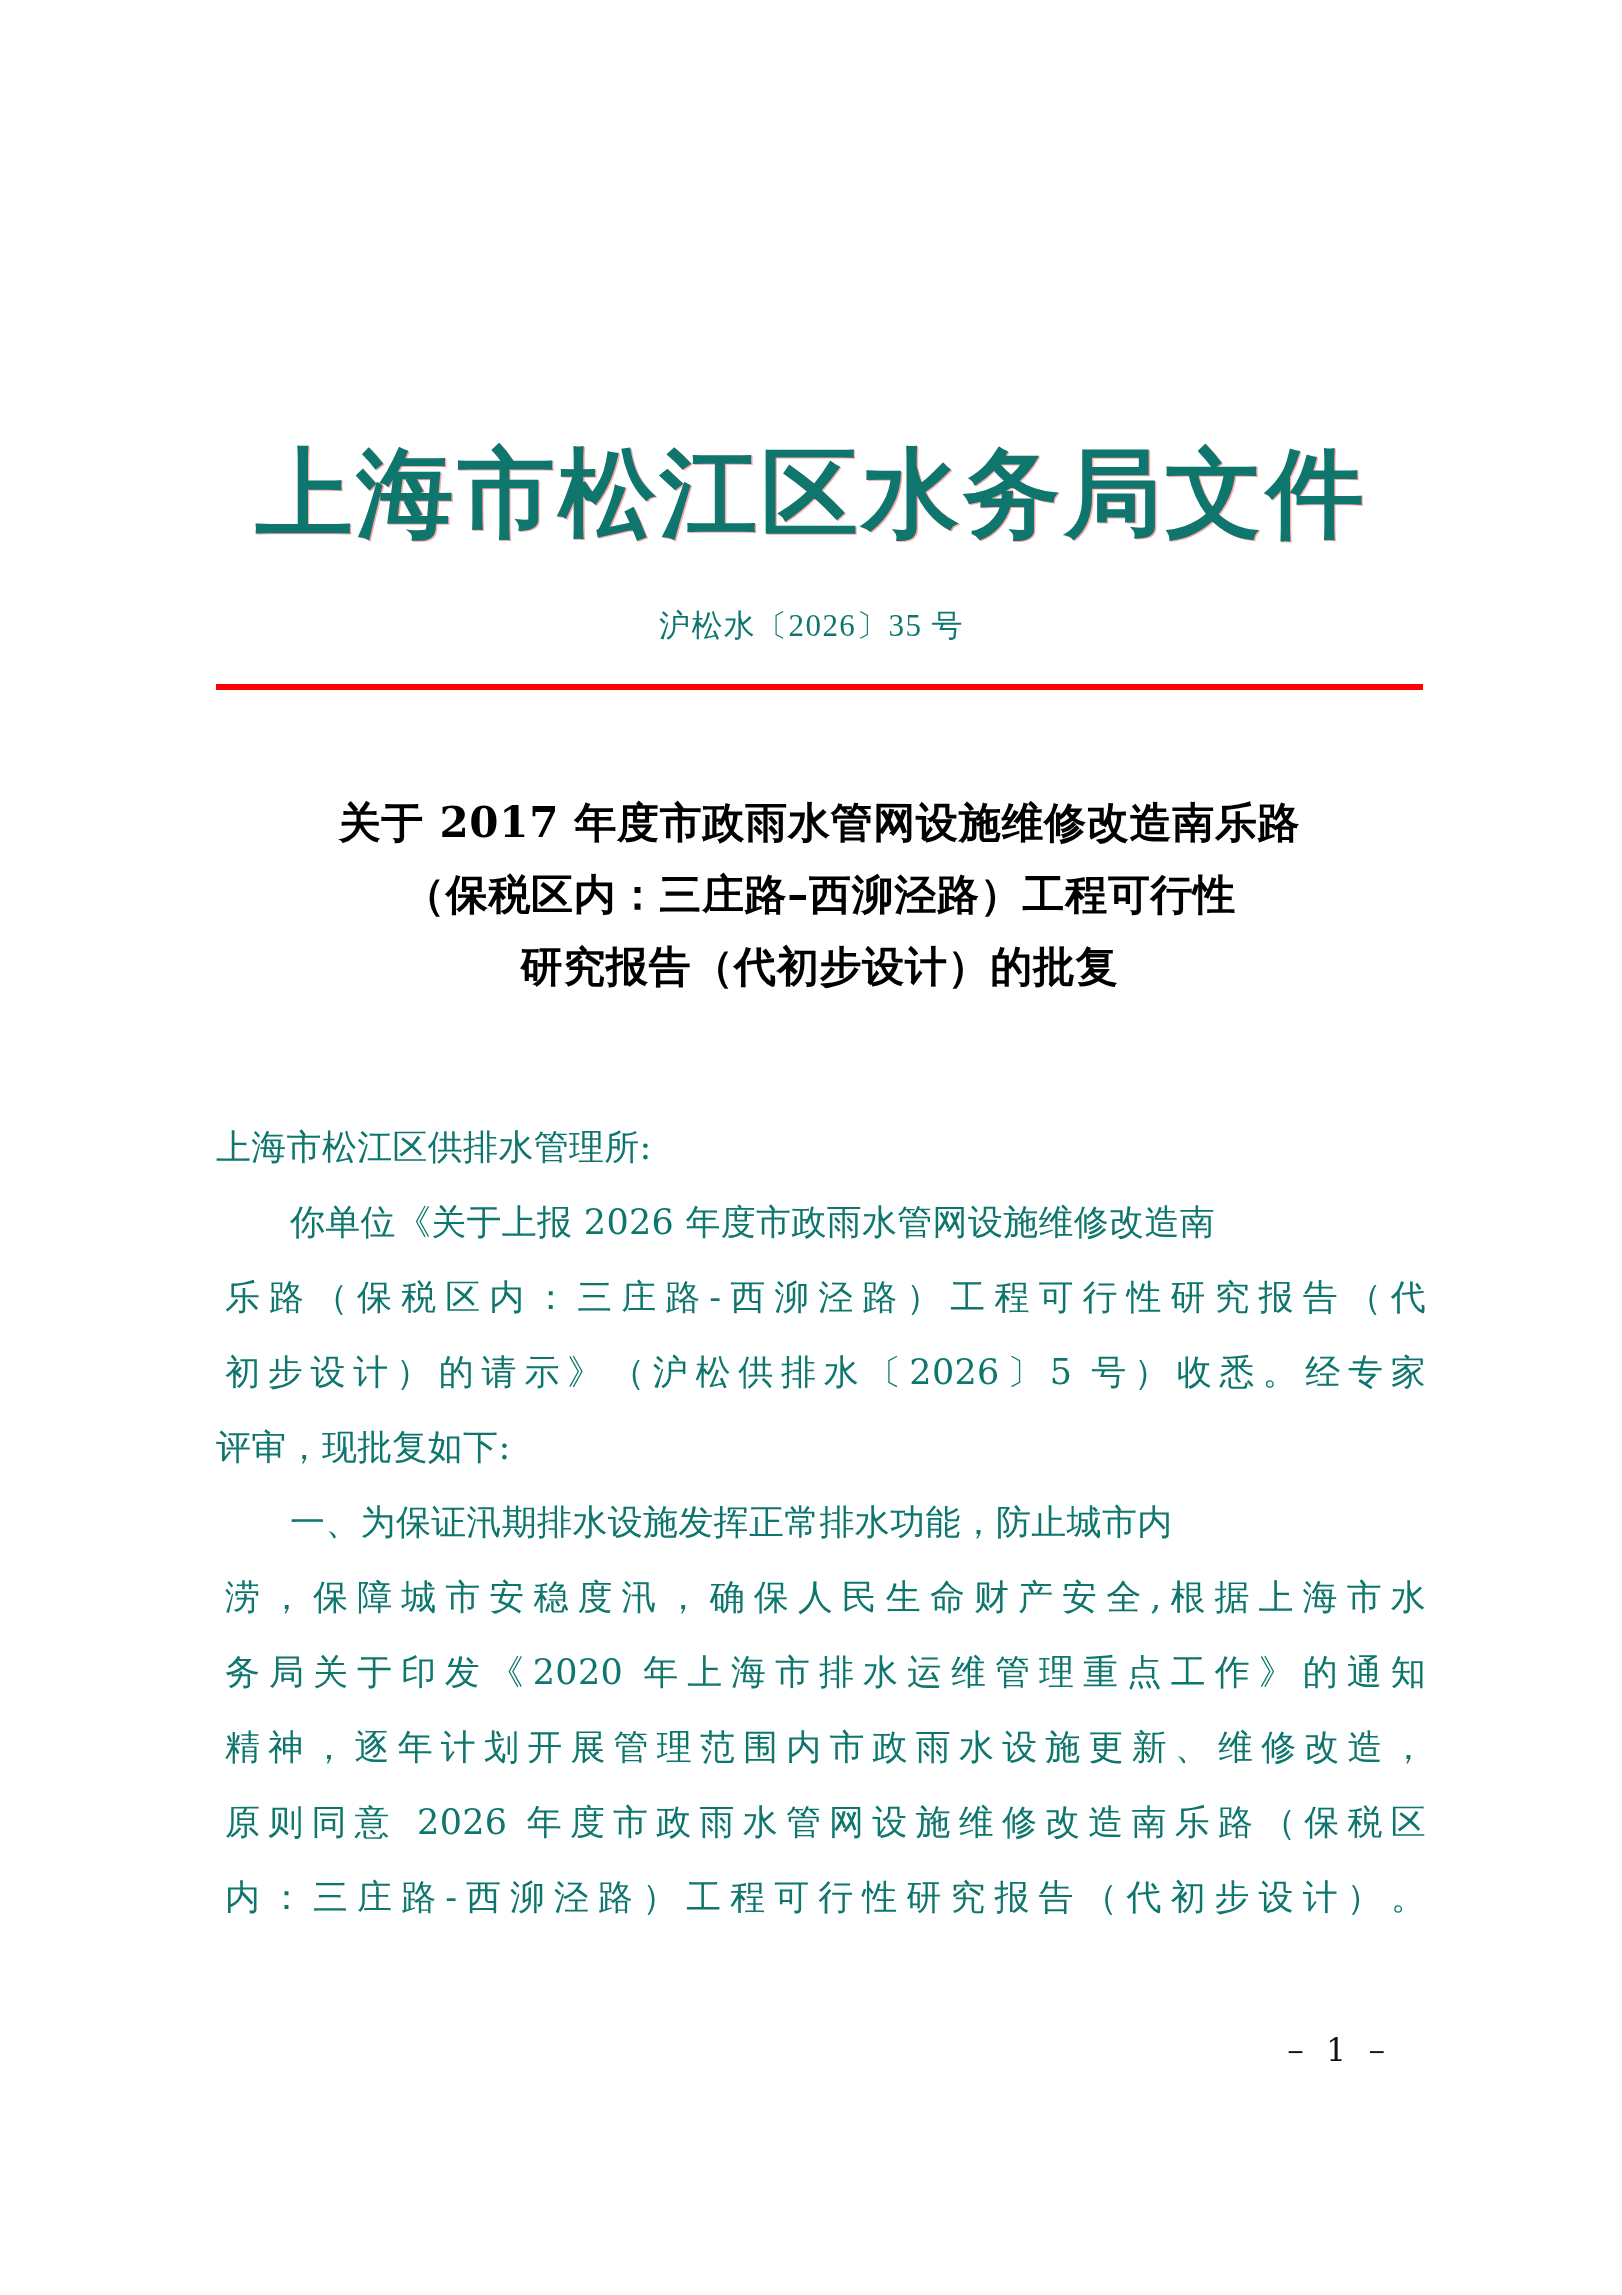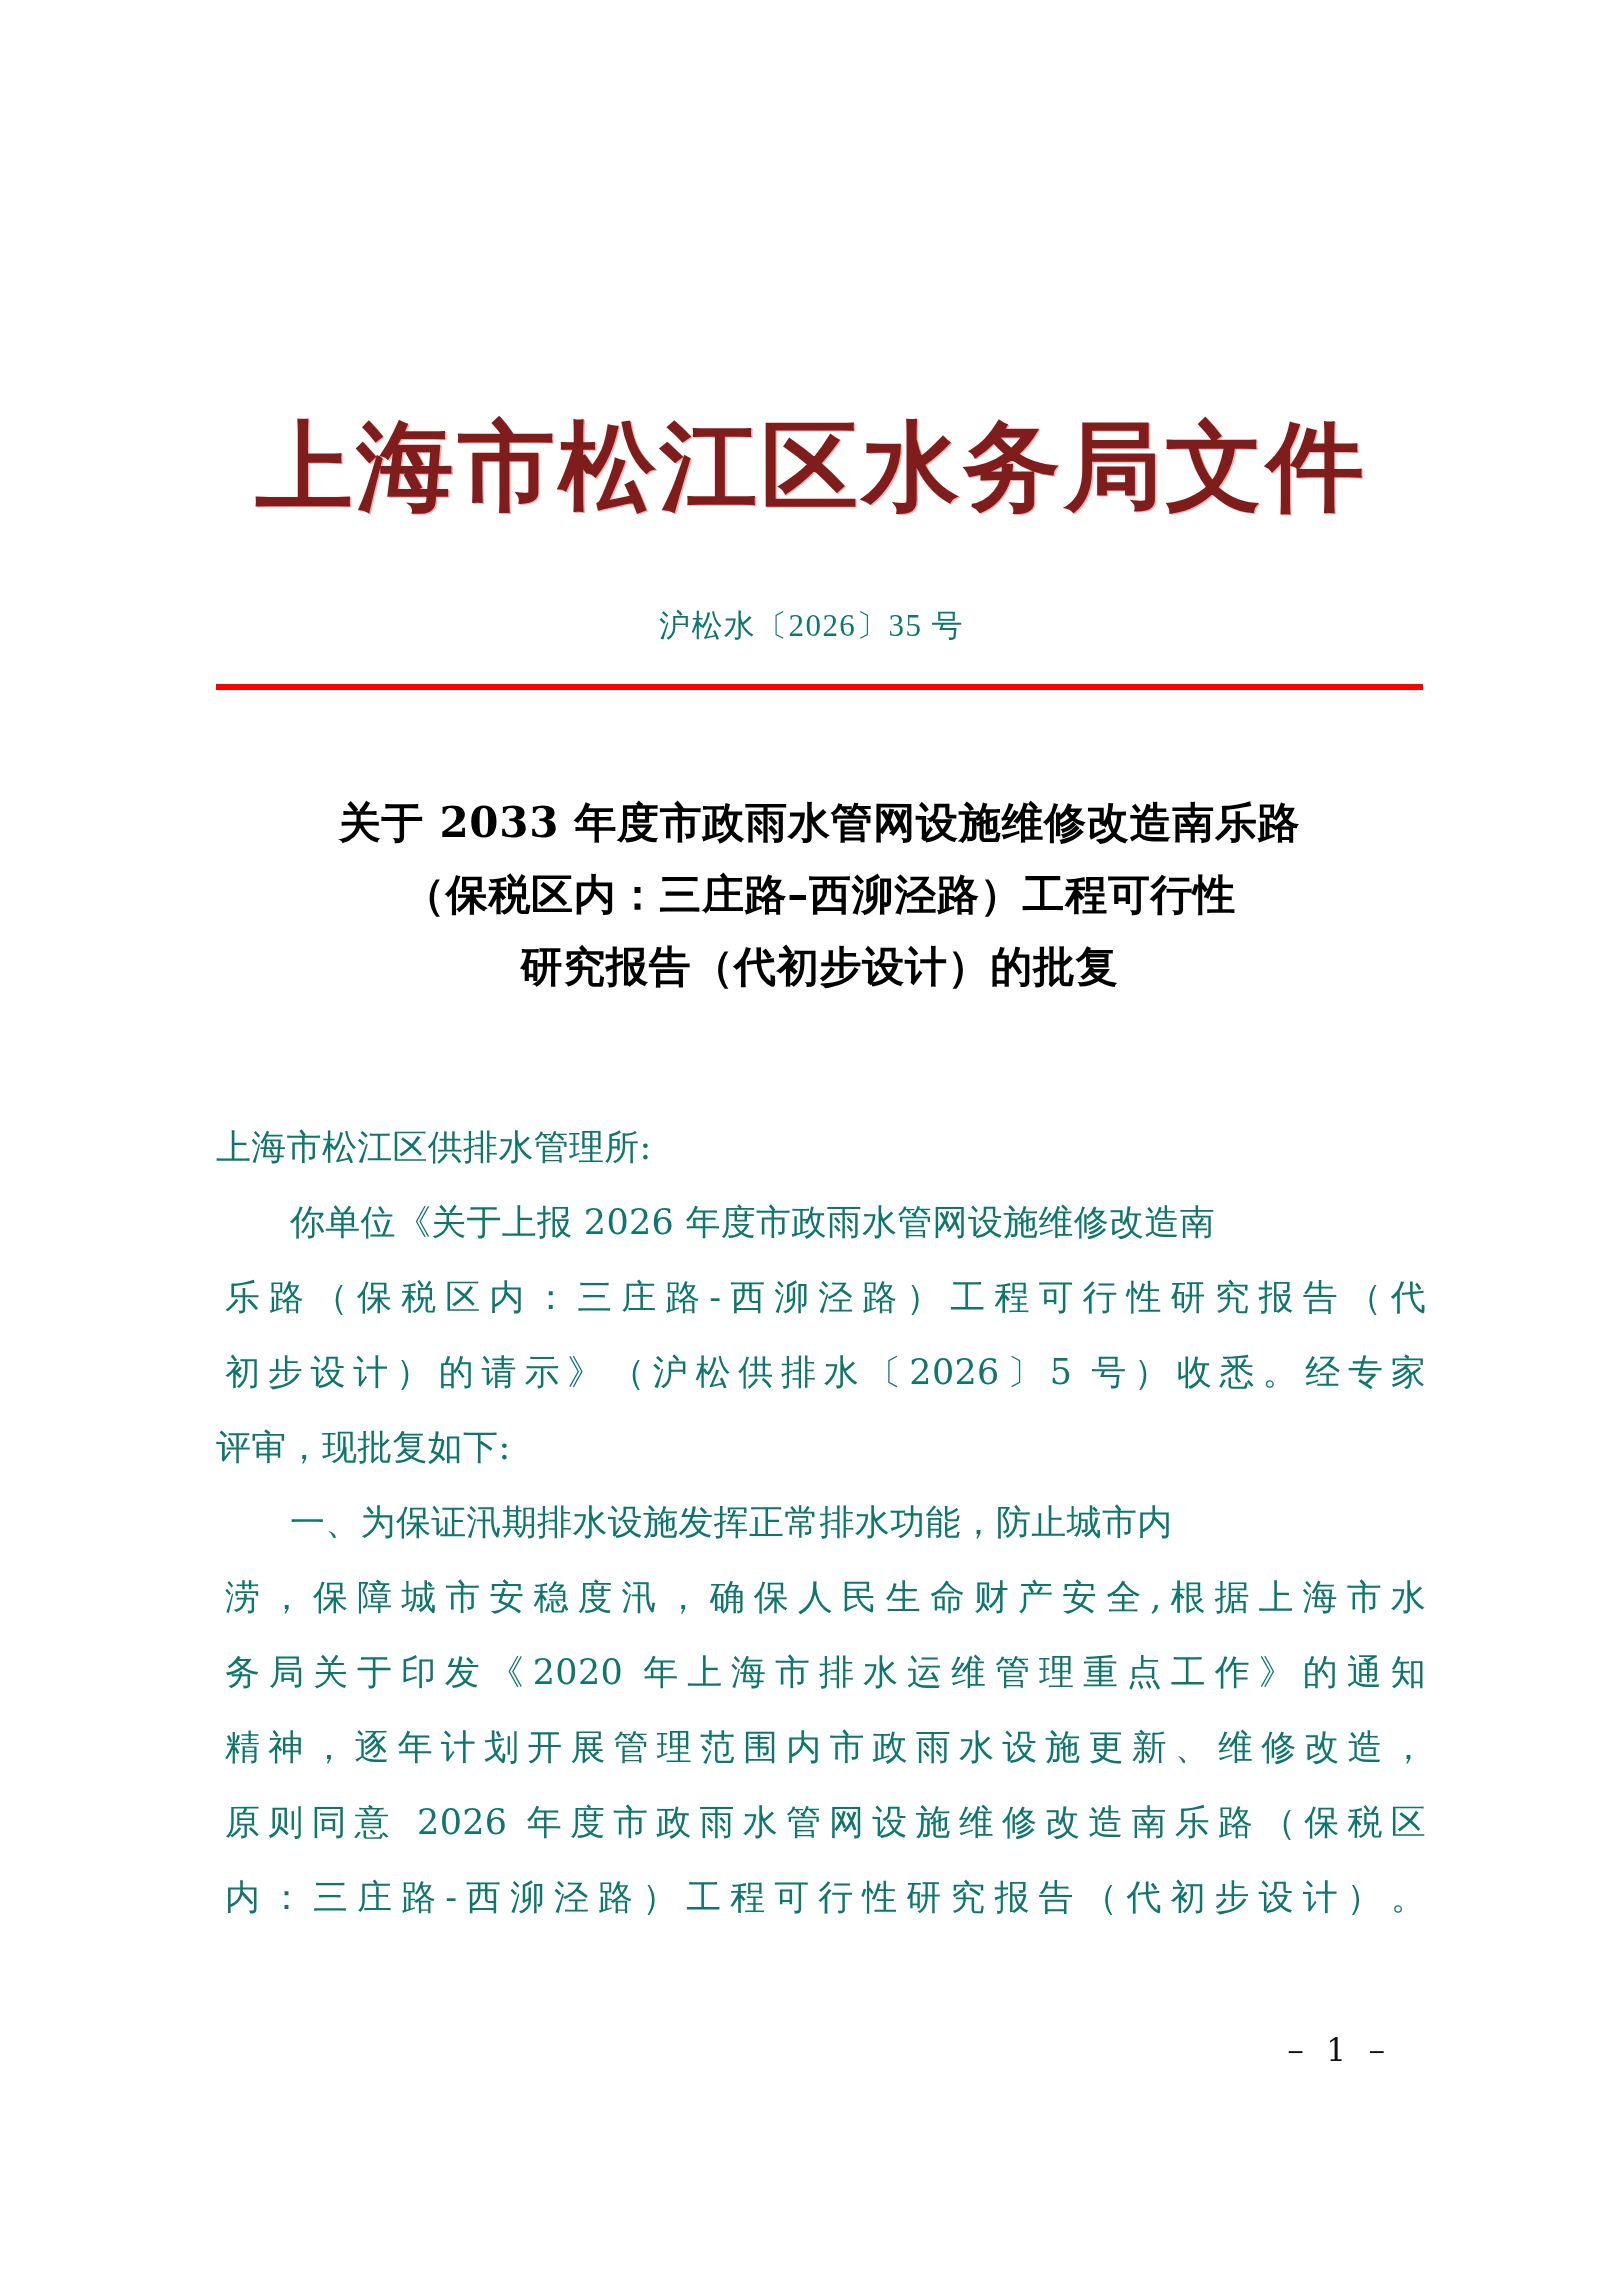--- a/index.html
+++ b/index.html
@@ -21,28 +21,29 @@
   .masthead {
     position: absolute;
     left: 0;
     right: 0;
     top: 412px;
     text-align: center;
   }
 
   .masthead-title {
     display: inline-block;
-    color: #7f1d1d;
+    color: #0f766e;
     font-family: "DejaVu Serif", "Liberation Serif", serif;
     font-weight: bold;
     font-size: 97px;
     line-height: 1.12;
     letter-spacing: 4.1px;
     white-space: nowrap;
     text-shadow: 1.4px 1.4px 0 rgba(255,0,0,0.35);
+    margin-top: 27px;
   }
 
   .doc-number {
     position: absolute;
     left: 0;
     right: 0;
     top: 605px;
     text-align: center;
     font-family: Liberation Serif, serif;
     font-size: 31px;
@@ -131,21 +132,21 @@
 
   <div class="masthead">
     <div class="masthead-title">上海市松江区水务局文件</div>
   </div>
 
   <div class="doc-number">沪松水〔2026〕35 号</div>
 
   <div class="red-rule"></div>
 
   <div class="doc-title">
-    <span class="tline">关于 2033 年度市政雨水管网设施维修改造南乐路</span>
+    <span class="tline">关于 2017 年度市政雨水管网设施维修改造南乐路</span>
     <span class="tline">（保税区内：三庄路–西泖泾路）工程可行性</span>
     <span class="tline">研究报告（代初步设计）的批复</span>
   </div>
 
   <div class="body-block">
     <span class="body-line">上海市松江区供排水管理所:</span>
     <span class="body-line indent">你单位《关于上报 2026 年度市政雨水管网设施维修改造南</span>
     <span class="body-line justify">乐路（保税区内：三庄路-西泖泾路）工程可行性研究报告（代</span>
     <span class="body-line justify">初步设计）的请示》（沪松供排水〔2026〕5 号）收悉。经专家</span>
     <span class="body-line">评审，现批复如下:</span>

